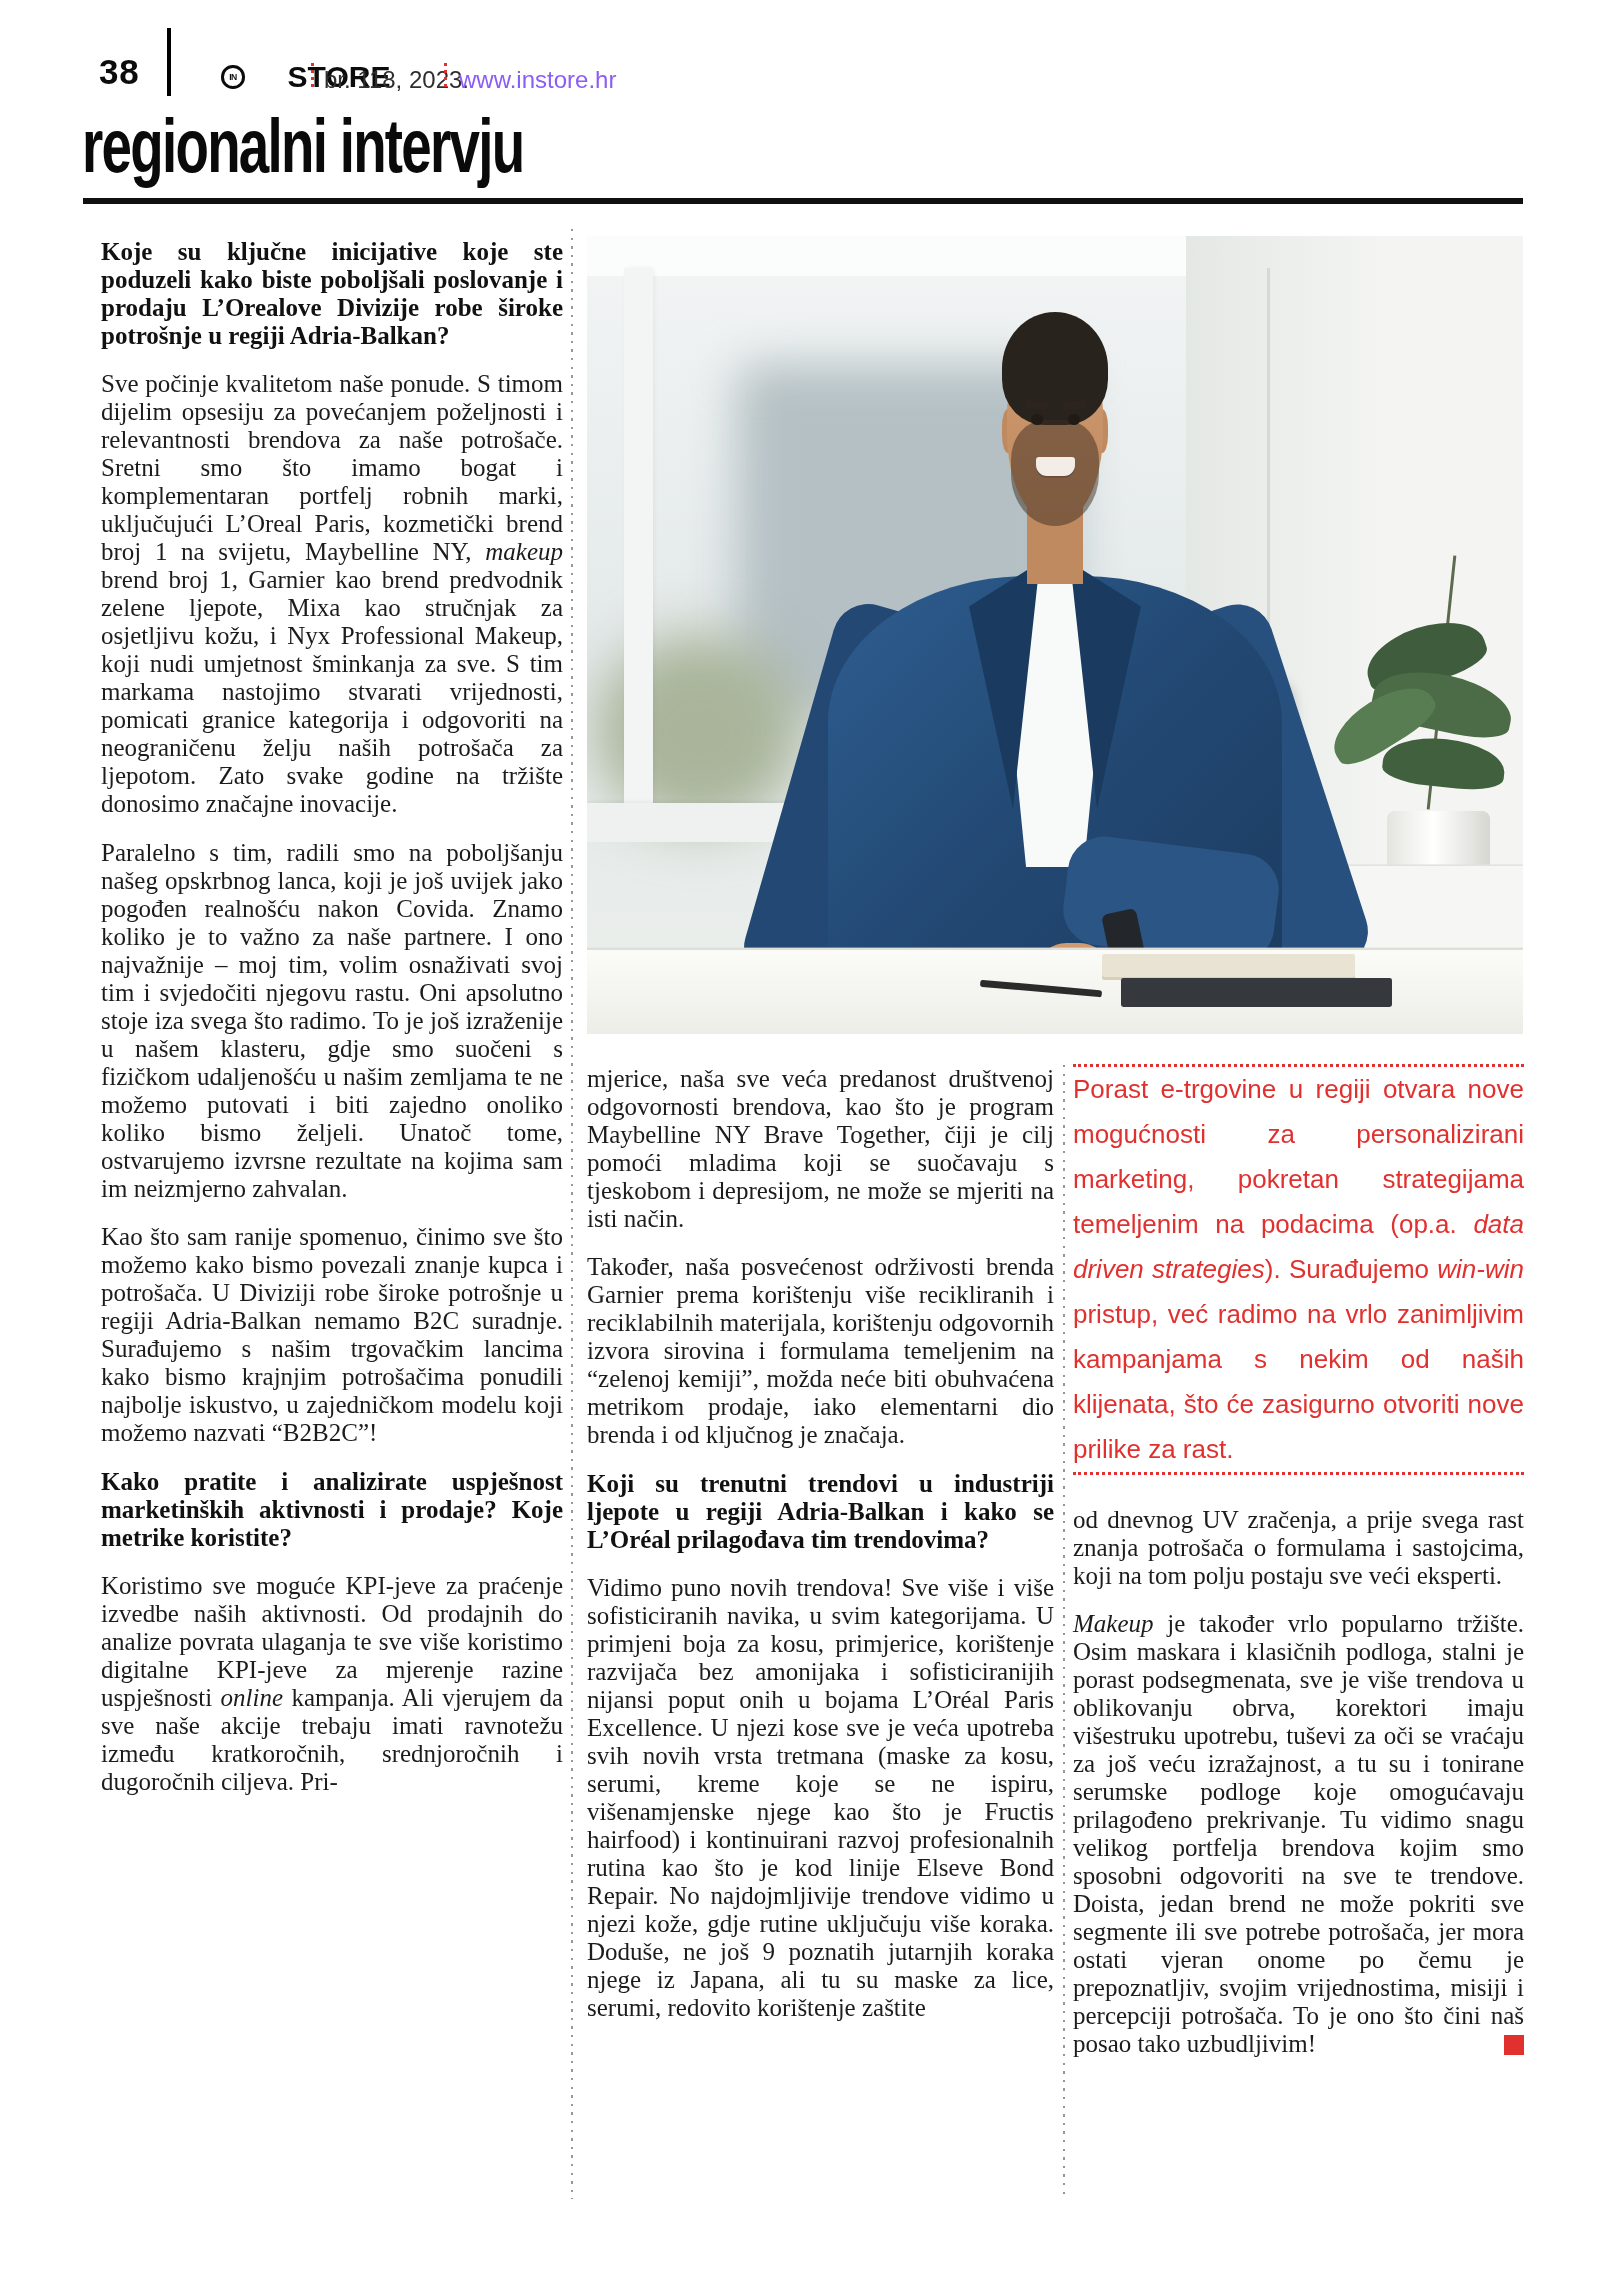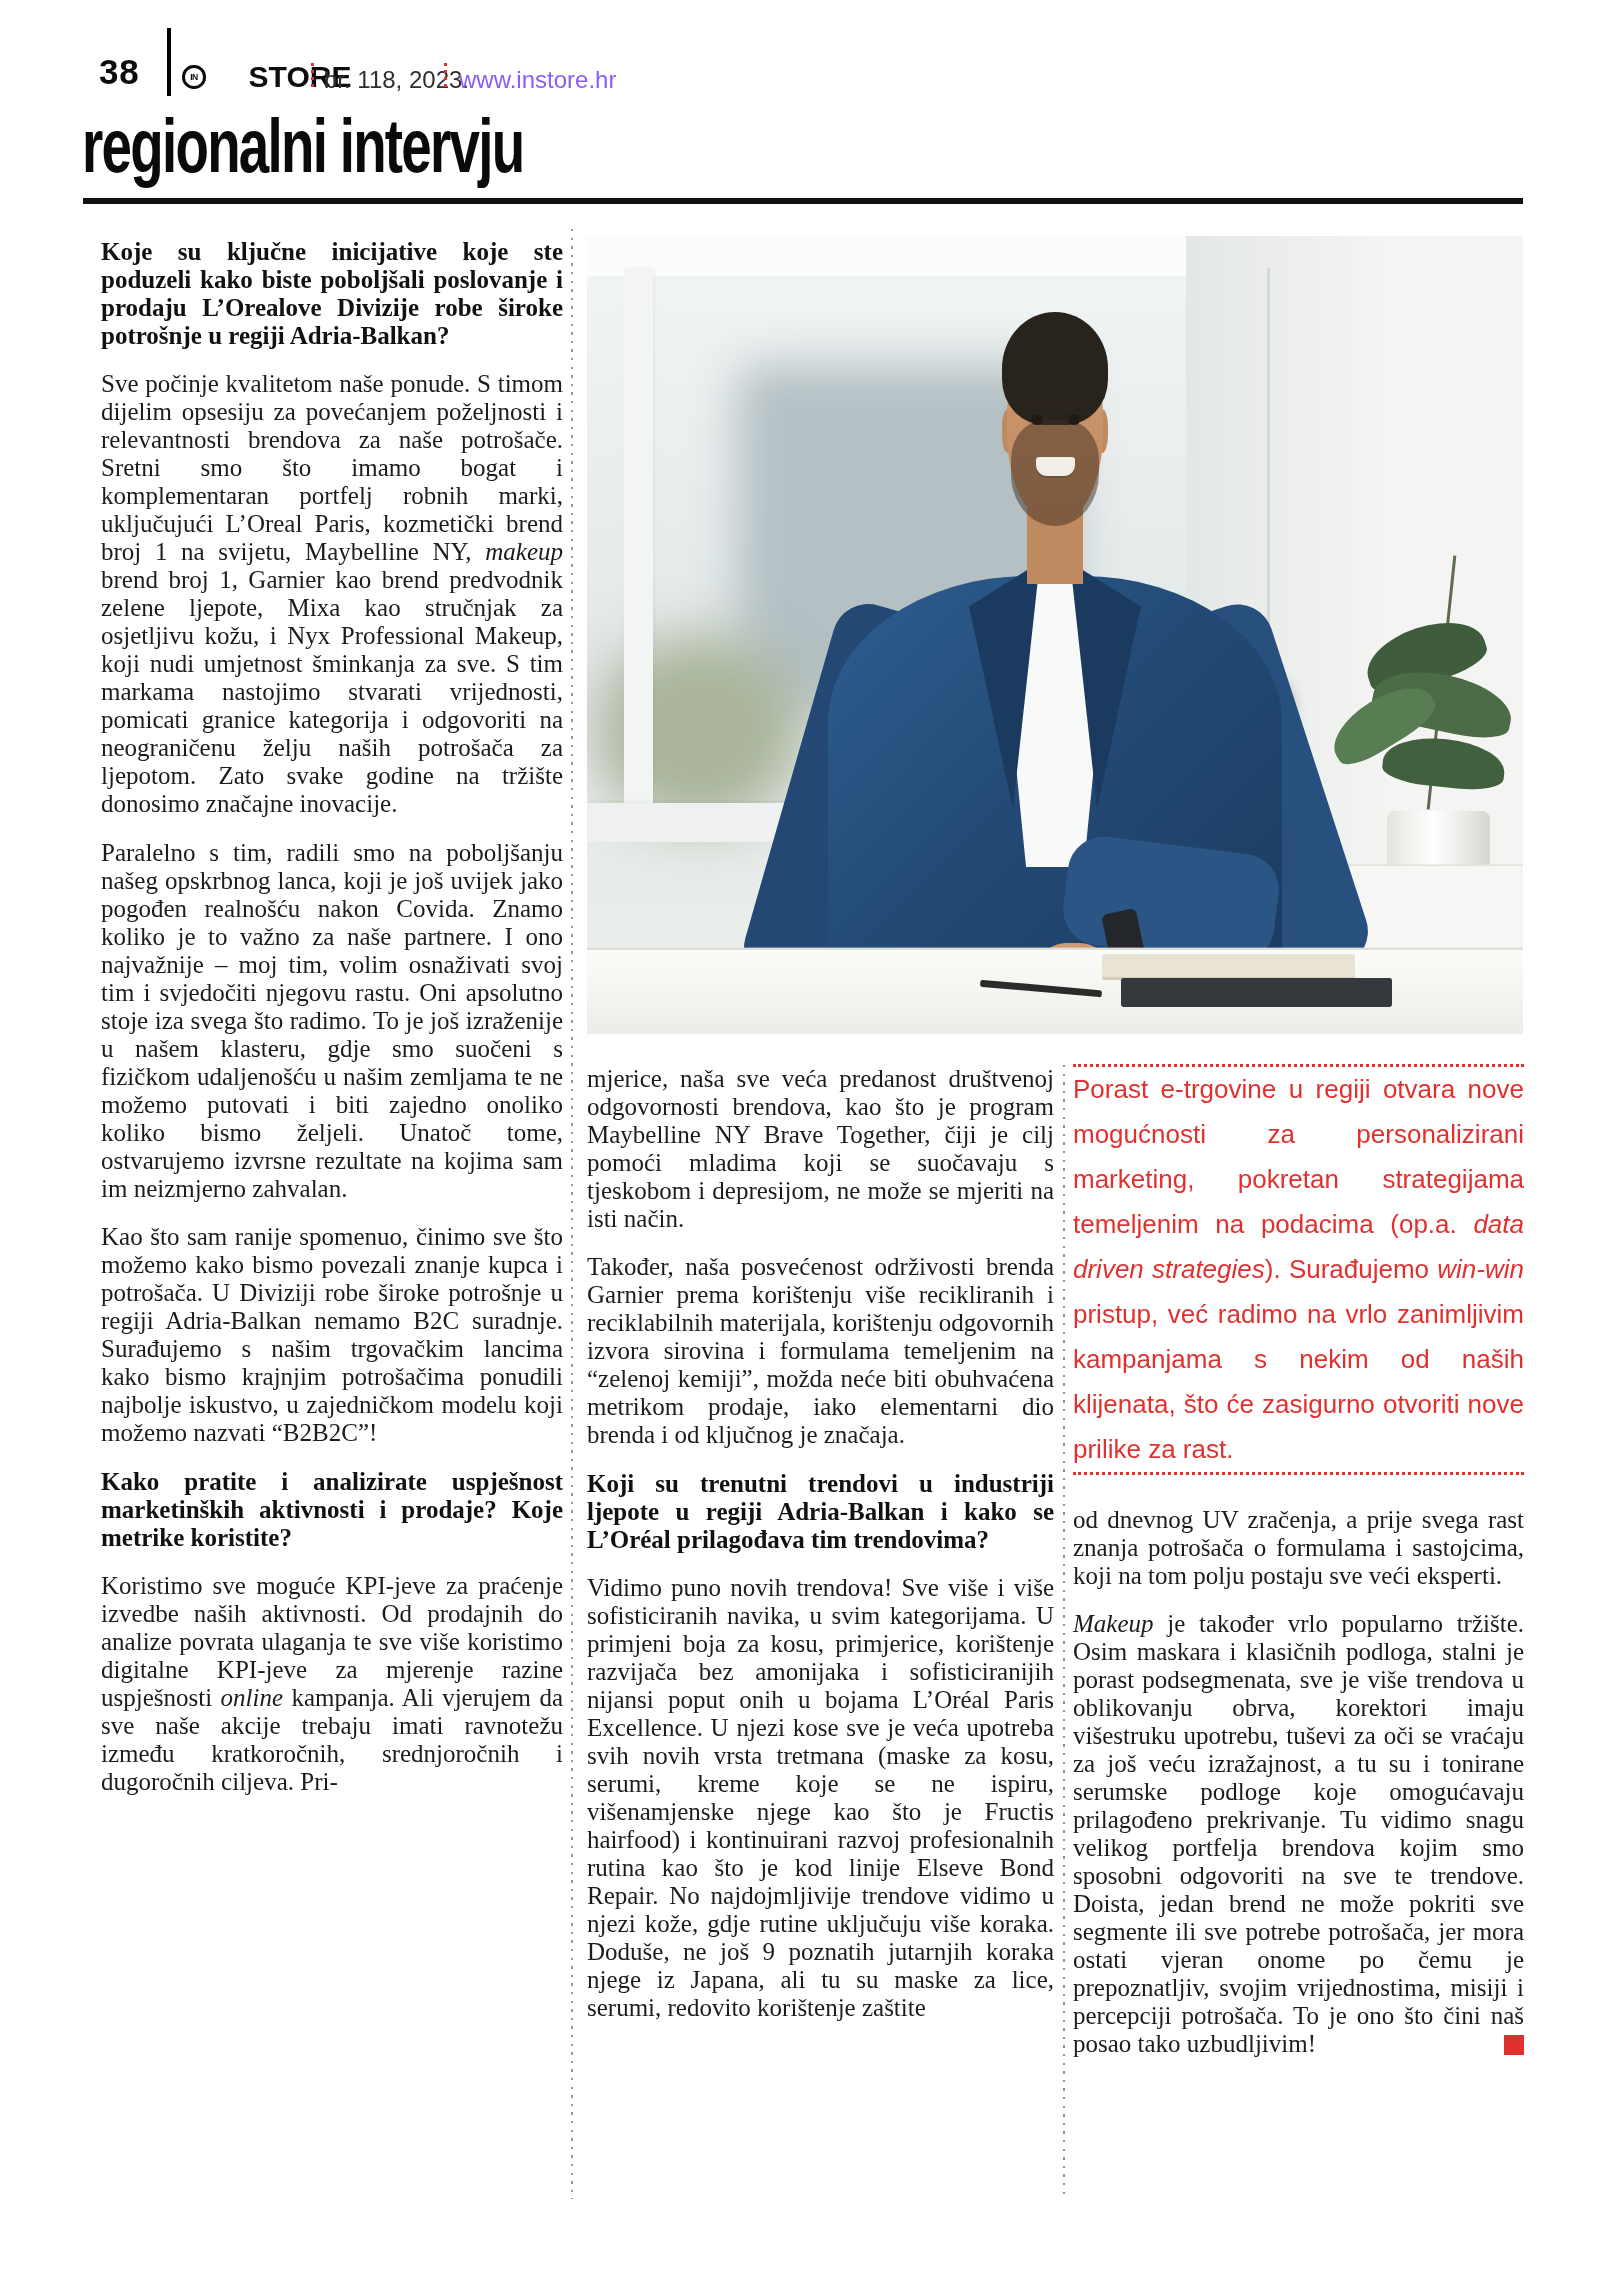--- a/index.html
+++ b/index.html
@@ -5,21 +5,21 @@
   html,body{margin:0;padding:0;background:#ffffff;}
   .page{position:relative;width:1623px;height:2295px;background:#ffffff;overflow:hidden;
         font-family:"Liberation Serif",serif;color:#1c1c1c;}
 
   
   .pageno{position:absolute;left:99px;top:52px;font-family:"Liberation Sans",sans-serif;
           font-size:35px;font-weight:800;color:#0c0c0c;letter-spacing:0.8px;}
   .hbar{position:absolute;left:167px;top:28px;width:3.9px;height:68px;background:#000;}
   .logo{position:absolute;left:182px;top:60px;display:flex;align-items:center;gap:7px;}
   .logo-circle{width:23.6px;height:23.6px;border:3.9px solid #0c0c0c;border-radius:50%;
-               display:flex;align-items:center;justify-content:center;box-sizing:border-box;}
+               display:flex;align-items:center;justify-content:center;box-sizing:border-box;margin-left:39px;}
   .logo-circle span{font-family:"Liberation Sans",sans-serif;font-size:8.6px;font-weight:900;color:#0c0c0c;letter-spacing:-0.8px;}
   .logo-text{font-family:"Liberation Sans",sans-serif;font-size:30px;font-weight:900;color:#0c0c0c;letter-spacing:0px;margin-left:36px;}
   .dotsep{position:absolute;width:3.1px;height:28px;top:63px;
           background:repeating-linear-gradient(to bottom,#e0312f 0 3.1px,transparent 3.1px 7px);}
   .dotsep.s1{left:311px;} .dotsep.s2{left:444px;}
   .issue{position:absolute;left:324px;top:66px;font-family:"Liberation Sans",sans-serif;
          font-size:24px;color:#2e2e2e;}
   .site{position:absolute;left:459px;top:66px;font-family:"Liberation Sans",sans-serif;
         font-size:24px;color:#8b5cf6;}
 

